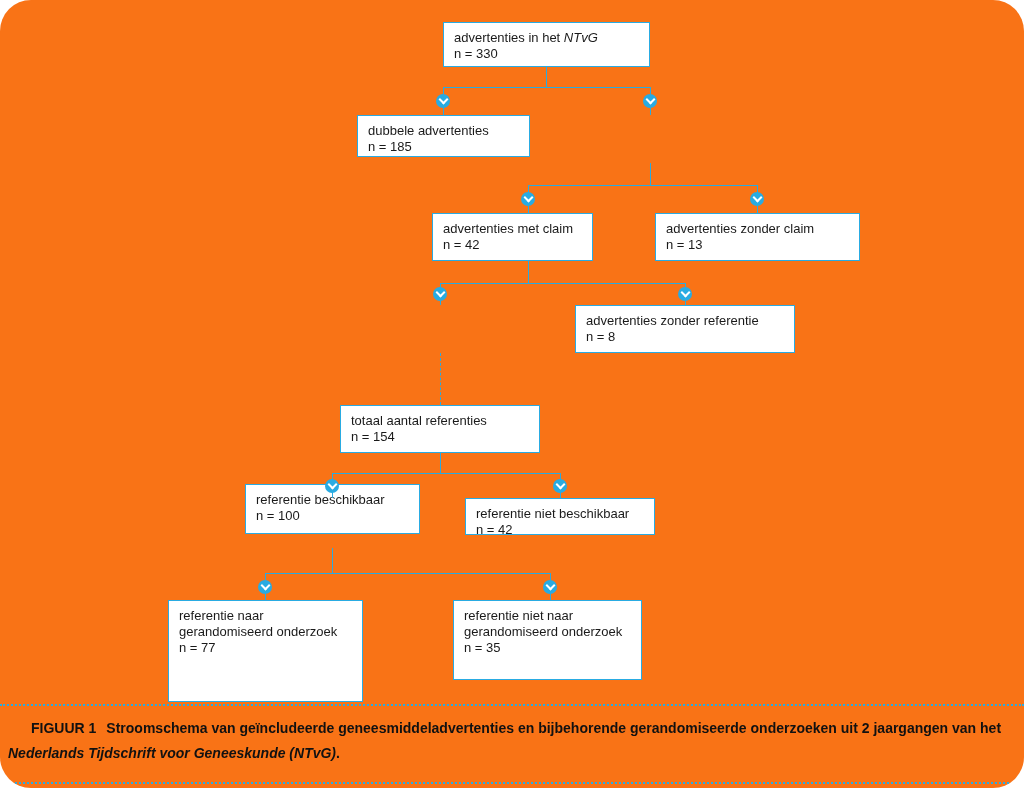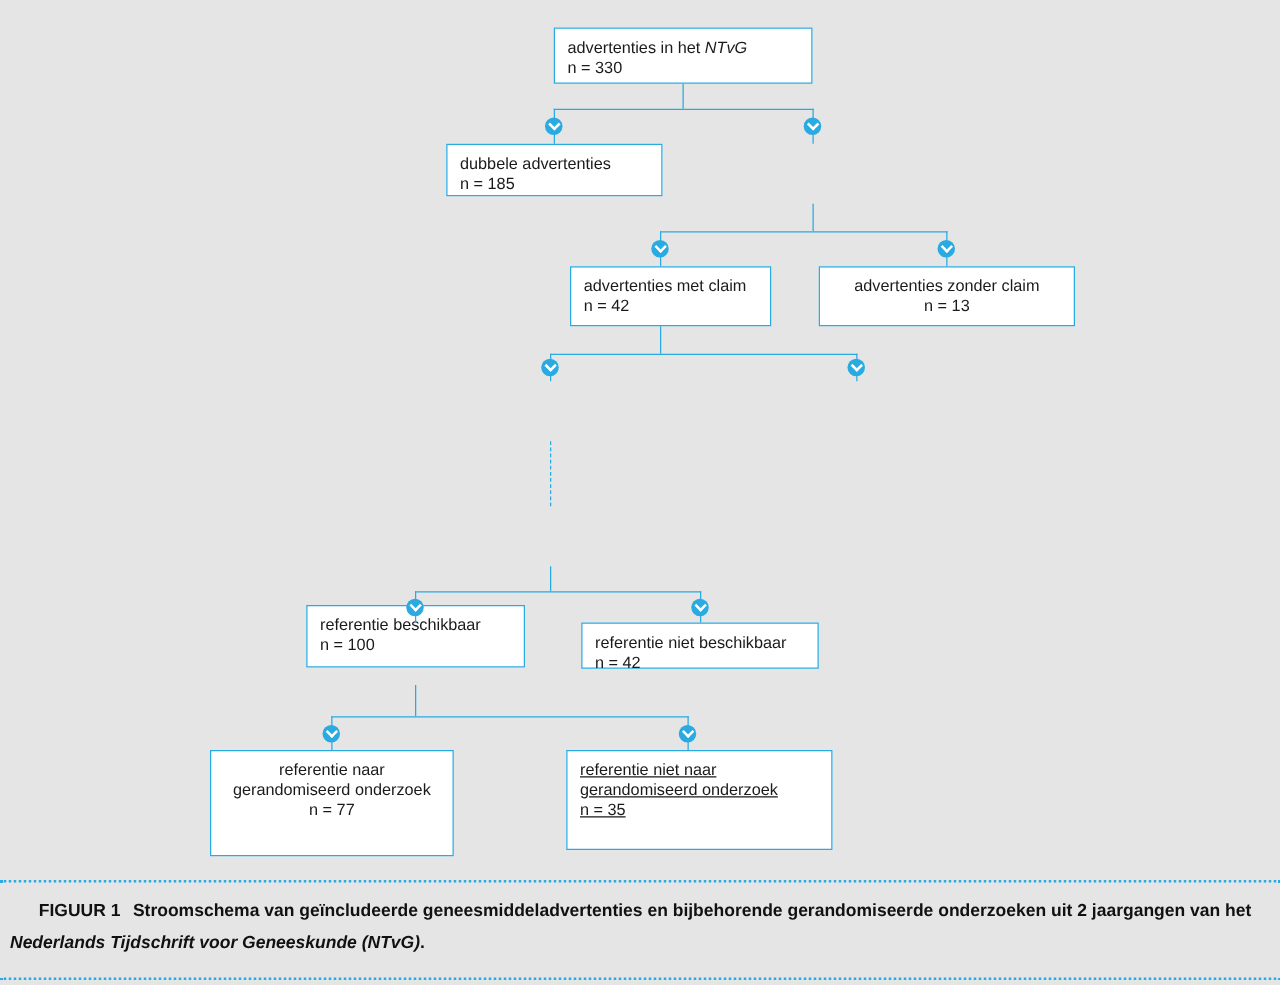--- a/index.html
+++ b/index.html
@@ -1,47 +1,48 @@
 <!DOCTYPE html>
 <html><head>
 <meta charset="utf-8">
 <style>
   html,body{margin:0;padding:0;background:#ffffff;}
   .figure{
     position:relative;
     width:1024px;
     height:788px;
-    background:#e5e5e5;
+    background:#f97316;
     font-family:"Liberation Sans", sans-serif;
     overflow:hidden;
+    border-radius:31px;
   }
   
   .node{
     position:absolute;
     background:#ffffff;
     border:1px solid #29abe2;
     box-sizing:border-box;
     padding:7px 10px;
     font-size:13px;
     line-height:16px;
     color:#1a1a1a;
   }
   .node .lbl{white-space:nowrap;}
   .n1{left:443px;top:22px;width:207px;height:45px;}
   .n2{left:357px;top:115px;width:173px;height:42px;}
   .n3{left:565px;top:115px;width:172px;height:48px;}
-  .n4{left:432px;top:213px;width:161px;height:48px;margin-left:24px;}
-  .n5{left:655px;top:213px;width:205px;height:48px;text-align:center;}
+  .n4{left:432px;top:213px;width:161px;height:48px;}
+  .n5{left:655px;top:213px;width:205px;height:48px;}
   .n6{left:340px;top:305px;width:200px;height:48px;}
   .n7{left:575px;top:305px;width:220px;height:48px;}
   .n8{left:340px;top:405px;width:200px;height:48px;}
   .n9{left:245px;top:484px;width:175px;height:50px;}
   .n10{left:465px;top:498px;width:190px;height:37px;}
-  .n11{left:168px;top:600px;width:195px;height:85px;text-align:center;}
-  .n12{left:453px;top:600px;width:213px;height:80px;text-decoration:underline;}
+  .n11{left:168px;top:600px;width:195px;height:102px;}
+  .n12{left:453px;top:600px;width:189px;height:80px;}
   
   .vline{position:absolute;width:1px;background:#29abe2;}
   .hline{position:absolute;height:1px;background:#29abe2;}
   .vA1{left:546px;top:67px;height:20px;}
   .hA {left:443px;top:87px;width:208px;}
   .vA2{left:443px;top:87px;height:28px;}
   .vA3{left:650px;top:87px;height:28px;}
   .vB1{left:650px;top:163px;height:22px;}
   .hB {left:528px;top:185px;width:230px;}
   .vB2{left:528px;top:185px;height:28px;}
@@ -106,21 +107,29 @@
     <div class="lbl">advertenties met claim</div>
     <div class="lbl">n = 42</div>
   </div>
 
   <div class="node n5">
     <div class="lbl">advertenties zonder claim</div>
     <div class="lbl">n = 13</div>
   </div>
 
 
+  <div class="node n7">
+    <div class="lbl">advertenties zonder referentie</div>
+    <div class="lbl">n = 8</div>
+  </div>
 
+  <div class="node n8">
+    <div class="lbl">totaal aantal referenties</div>
+    <div class="lbl">n = 154</div>
+  </div>
 
   <div class="node n9">
     <div class="lbl">referentie beschikbaar</div>
     <div class="lbl">n = 100</div>
   </div>
 
   <div class="node n10">
     <div class="lbl">referentie niet beschikbaar</div>
     <div class="lbl">n = 42</div>
   </div>

